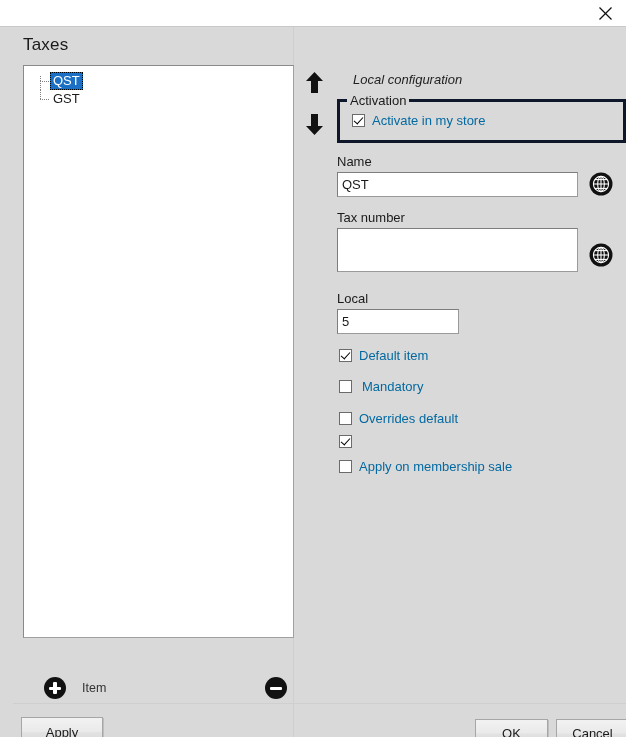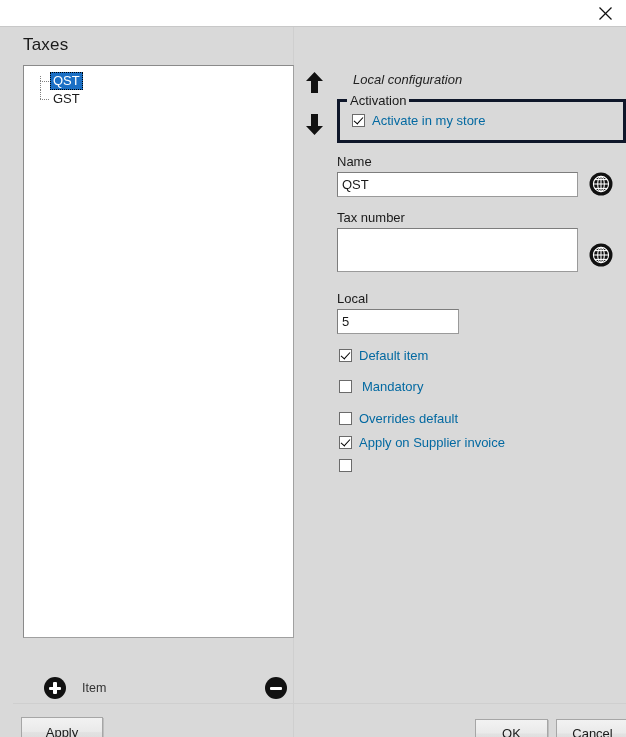--- a/index.html
+++ b/index.html
@@ -431,25 +431,25 @@
       <span class="cb-label">Mandatory</span>
     </div>
 
     <div class="cb-row cb-abs" style="left:4px; top:384px;">
       <span class="cbx"></span>
       <span class="cb-label">Overrides default</span>
     </div>
 
     <div class="cb-row cb-abs" style="left:4px; top:408px;">
       <span class="cbx checked"></span>
-      <span class="cb-label">Apply on Supplier invoice</span>
     </div>
 
     <div class="cb-row cb-abs" style="left:4px; top:432px;">
       <span class="cbx"></span>
+      <span class="cb-label">Apply on membership sale</span>
     </div>
 
   </div>
 
   <div class="bottom-sep"></div>
 
   <button class="btn" id="apply-button">Apply</button>
   <button class="btn" id="ok-button">OK</button>
   <button class="btn" id="cancel-button">Cancel</button>
 

